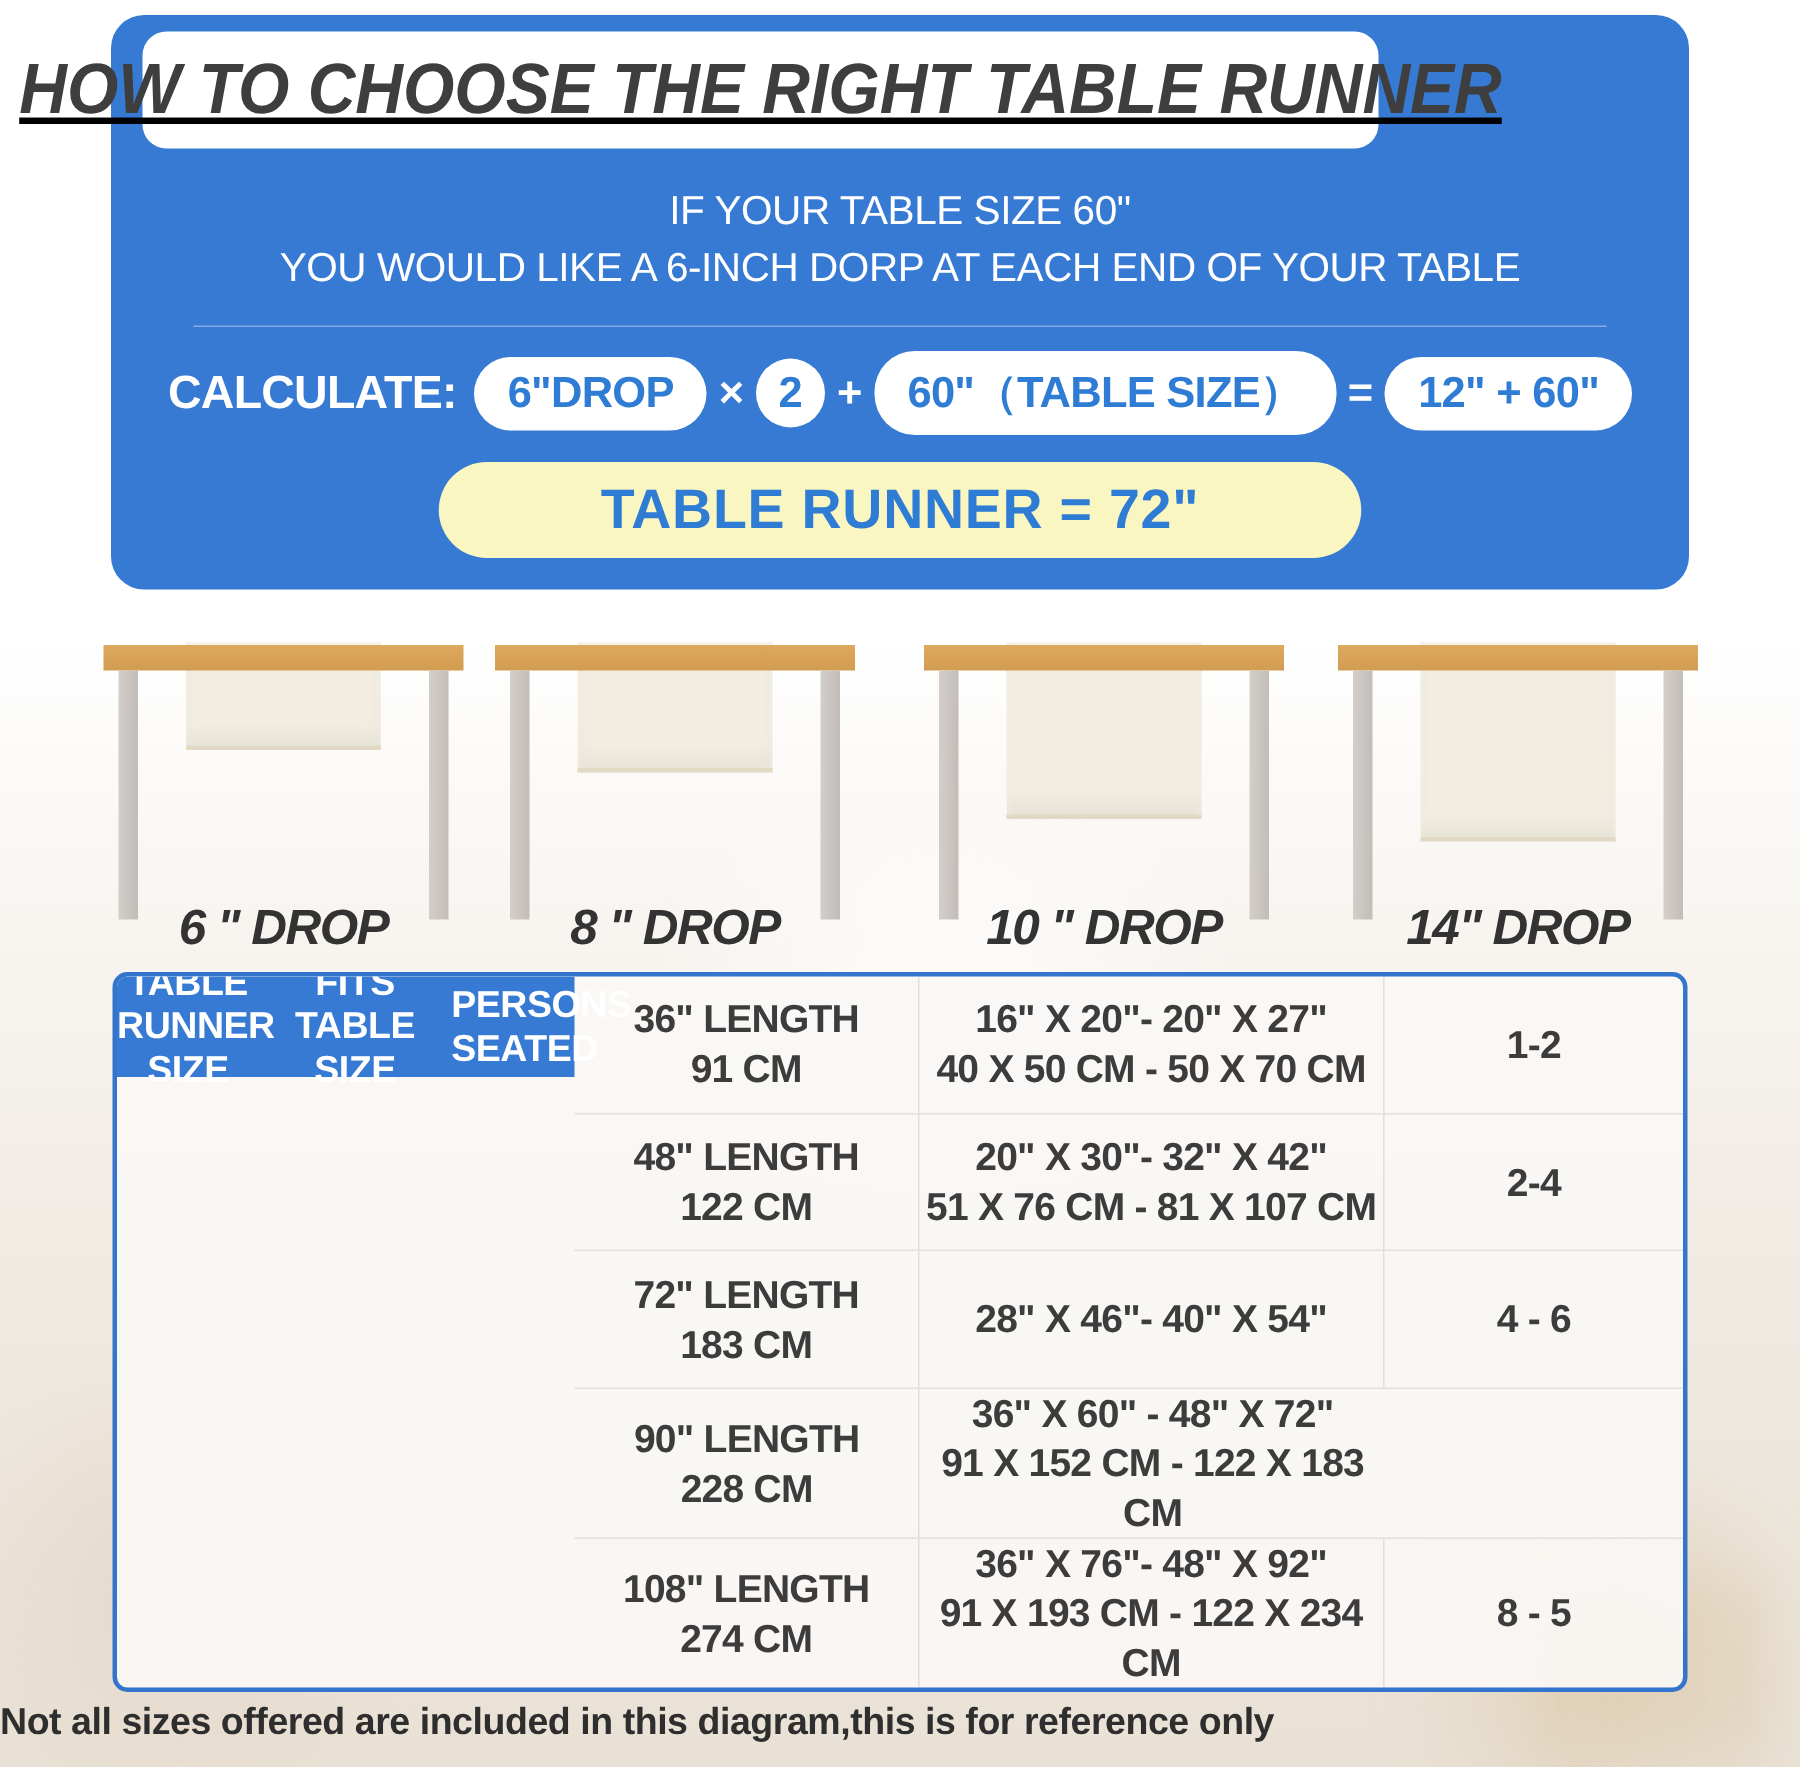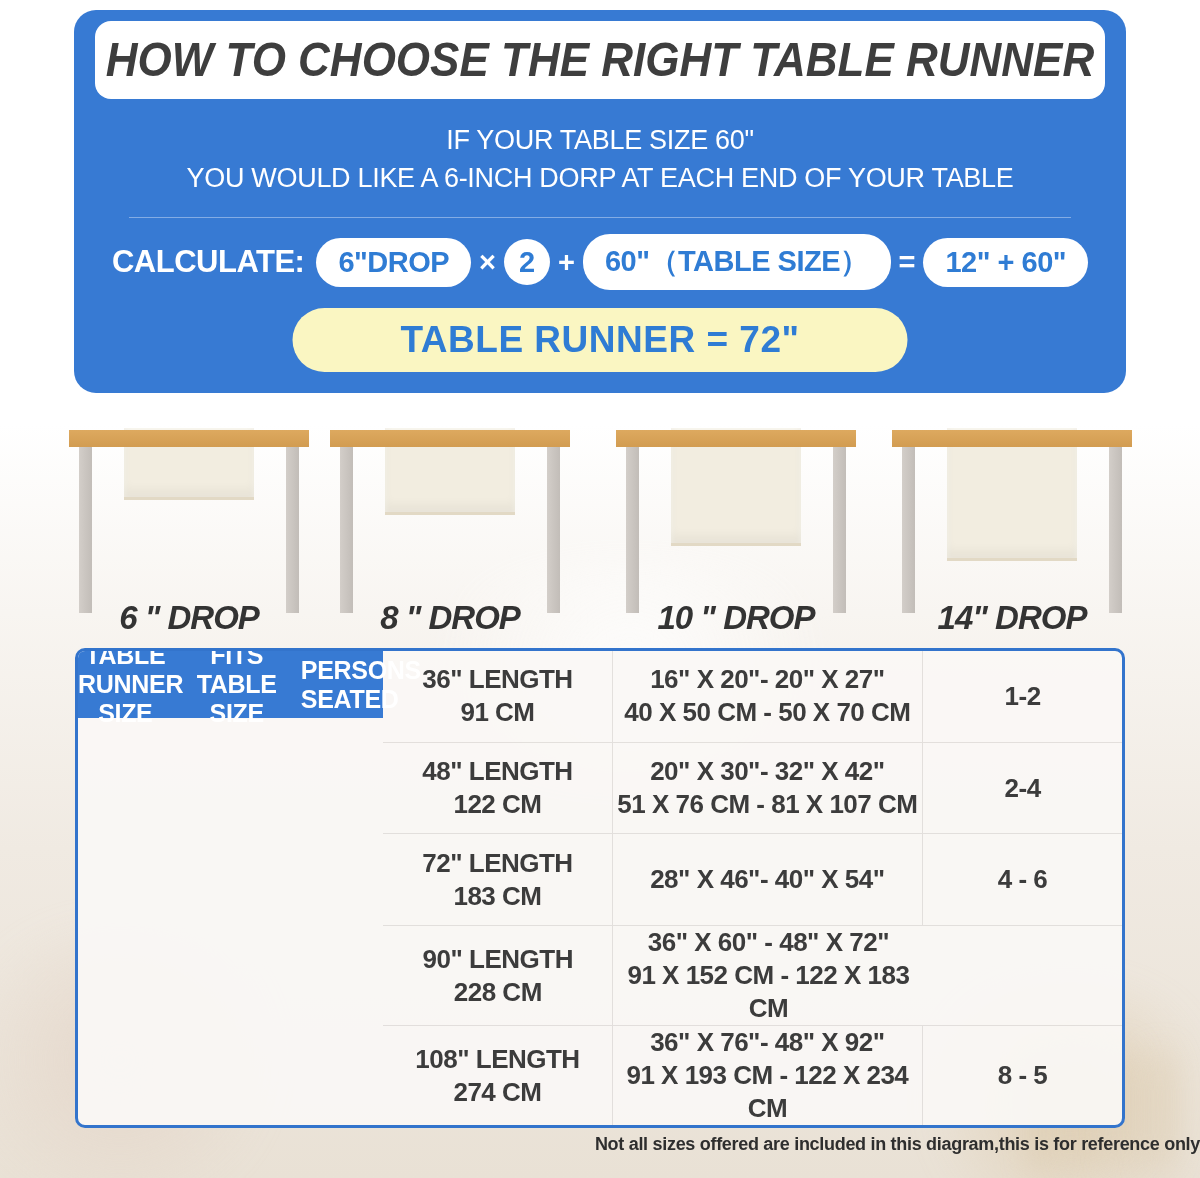--- a/index.html
+++ b/index.html
@@ -19,22 +19,22 @@
   .blob2{right:-40px;top:980px;width:340px;height:240px;border-radius:50%;
     background:radial-gradient(circle,#dcc9aa 0%,rgba(220,201,170,0) 70%);opacity:.7;}
   .blob3{left:380px;top:560px;width:500px;height:220px;border-radius:50%;
     background:radial-gradient(circle,#ffffff 0%,rgba(255,255,255,0) 70%);opacity:.8;}
   .chair-bar{position:absolute;width:16px;height:120px;background:#d8c5a4;opacity:.55;border-radius:8px;}
   .cb1{right:150px;top:1055px;}.cb2{right:110px;top:1050px;}.cb3{right:70px;top:1048px;}.cb4{right:32px;top:1052px;}
 
   
   .banner{position:absolute;left:74px;top:10px;width:1052px;height:383px;
     background:#377ad3;border-radius:22px;z-index:2;}
-  .title-box{position:absolute;left:21px;top:11px;width:1010px;height:78px;
-    background:#ffffff;border-radius:16px;display:flex;align-items:center;justify-content:center;}
+  .title-box{position:absolute;left:21px;top:11px;width:824px;height:78px;
+    background:#ffffff;border-radius:16px;display:flex;align-items:center;justify-content:center;text-decoration:underline;}
   .title{font-size:44px;font-weight:bold;font-style:italic;color:#3e3e3e;
     letter-spacing:0px;white-space:nowrap;transform:scaleY(1.08);}
   .subtitle{position:absolute;left:0;width:100%;text-align:center;color:#ffffff;
     font-size:27px;letter-spacing:-0.3px;}
   .sub1{top:115px;}
   .sub2{top:153px;}
   .banner-divider{position:absolute;left:55px;right:55px;top:207px;height:1px;
     background:rgba(255,255,255,0.38);}
   .calc-row{position:absolute;left:14px;right:14px;top:226px;height:52px;
     display:flex;align-items:center;justify-content:center;gap:8px;white-space:nowrap;z-index:3;}
@@ -73,22 +73,22 @@
   .st-header{height:67px;flex:0 0 67px;background:#377ad3;display:flex;align-items:center;}
   .st-header .hcell{color:#ffffff;font-size:25px;font-weight:bold;text-align:center;letter-spacing:-0.3px;}
   .c1{width:31%;}.c2{width:42%;}.c3{width:27%;}
   .st-body{flex:1;display:flex;flex-direction:column;}
   .st-row{flex:1;display:flex;align-items:stretch;border-top:1px solid rgba(120,115,110,0.18);}
   .st-row:first-child{border-top:none;}
   .cell{display:flex;flex-direction:column;align-items:center;justify-content:center;
     font-size:26px;font-weight:bold;color:#3c3c3c;letter-spacing:-0.5px;line-height:33px;text-align:center;}
   .cell.c2,.cell.c3{border-left:1px solid rgba(120,115,110,0.18);}
 
-  .footer-note{position:absolute;left:0;top:1134px;width:100%;text-align:right;
-    font-size:18px;font-weight:bold;color:#2e2e2e;letter-spacing:-0.3px;z-index:2;}
+  .footer-note{position:absolute;left:0;top:1134px;width:100%;text-align:left;
+    font-size:25px;font-weight:bold;color:#2e2e2e;letter-spacing:-0.3px;z-index:2;}
 </style>
 </head>
 <body>
 
 <div class="page">
 
   <div class="bg-blob blob1"></div>
   <div class="bg-blob blob2"></div>
   <div class="bg-blob blob3"></div>
   <div class="bg-blob chair-bar cb1"></div>

